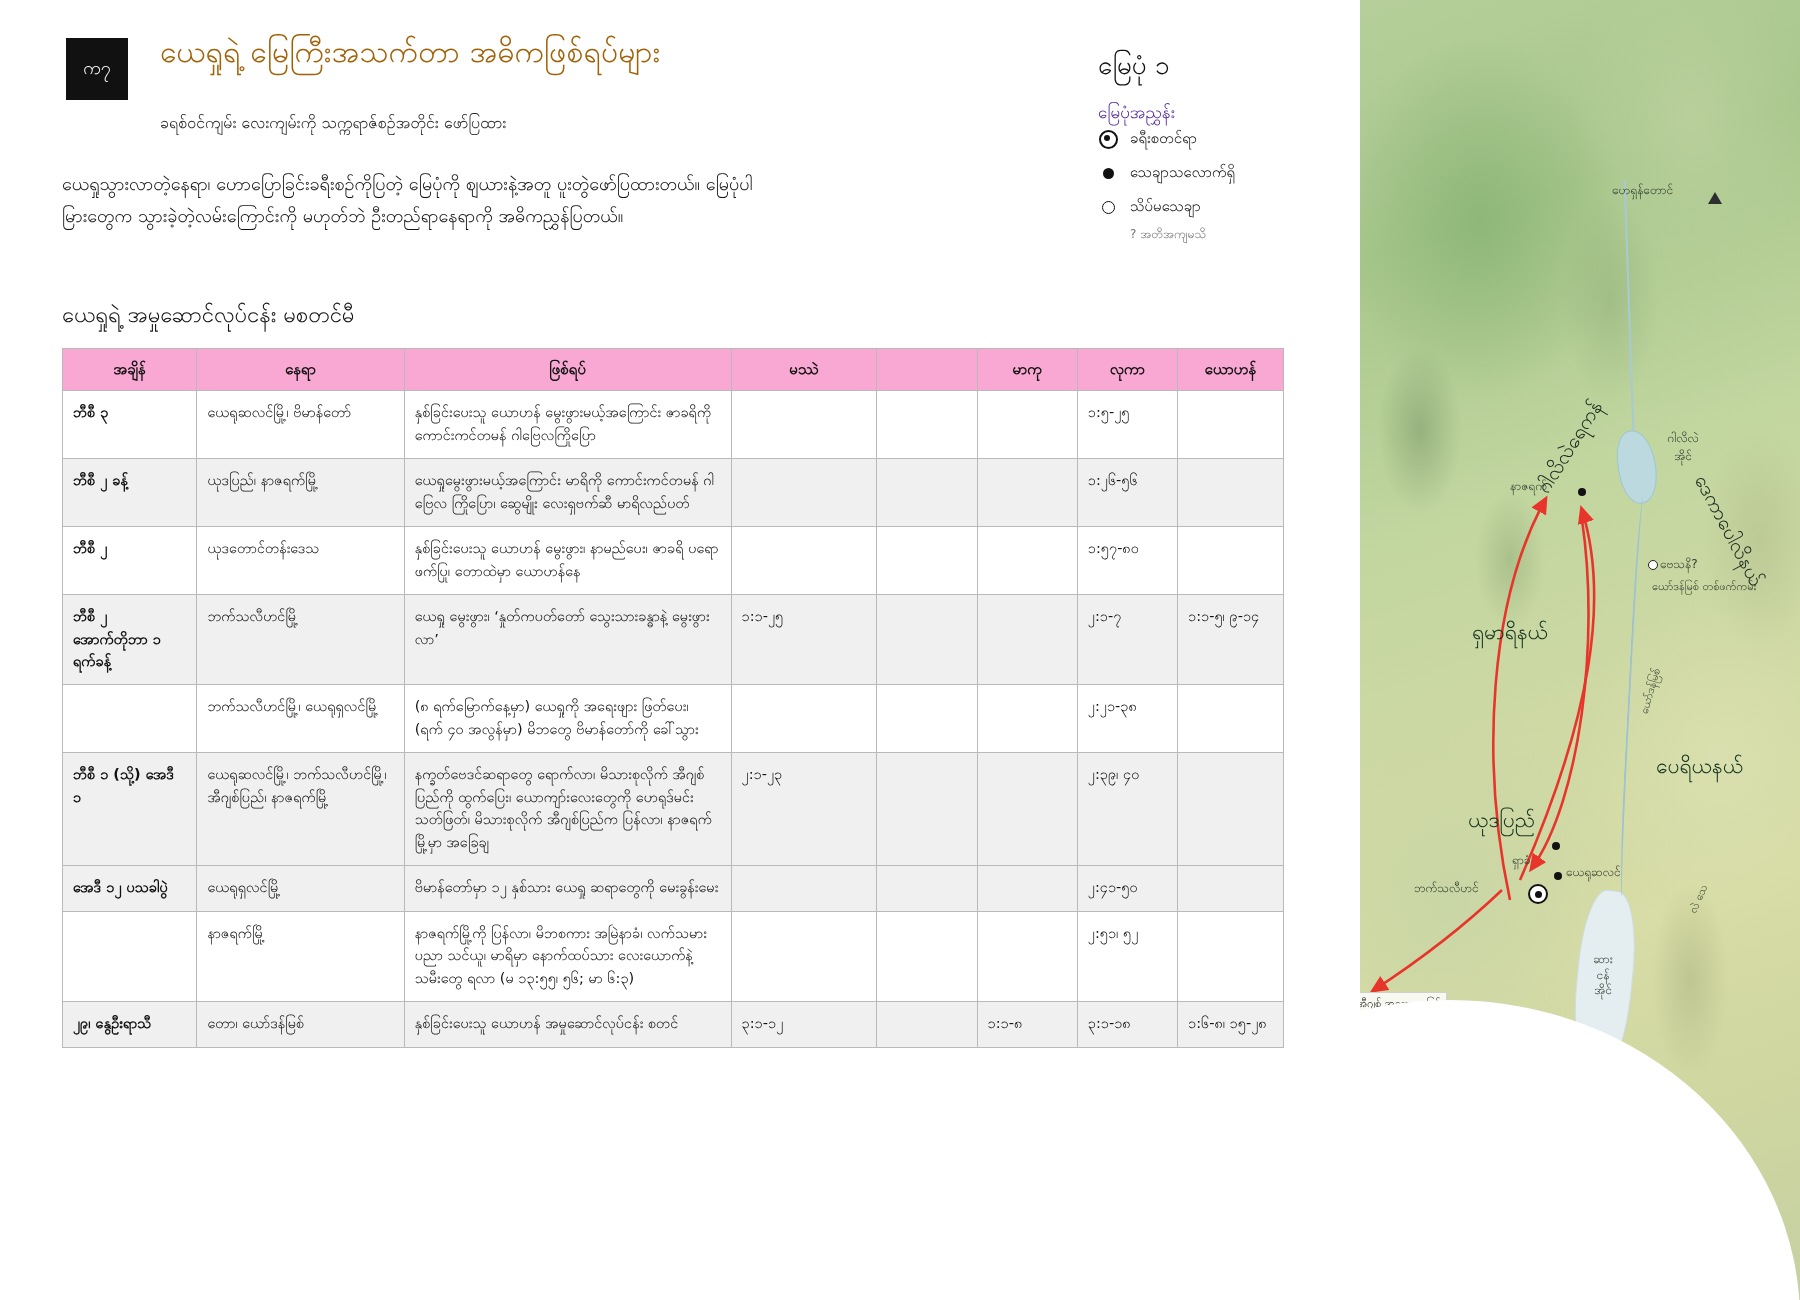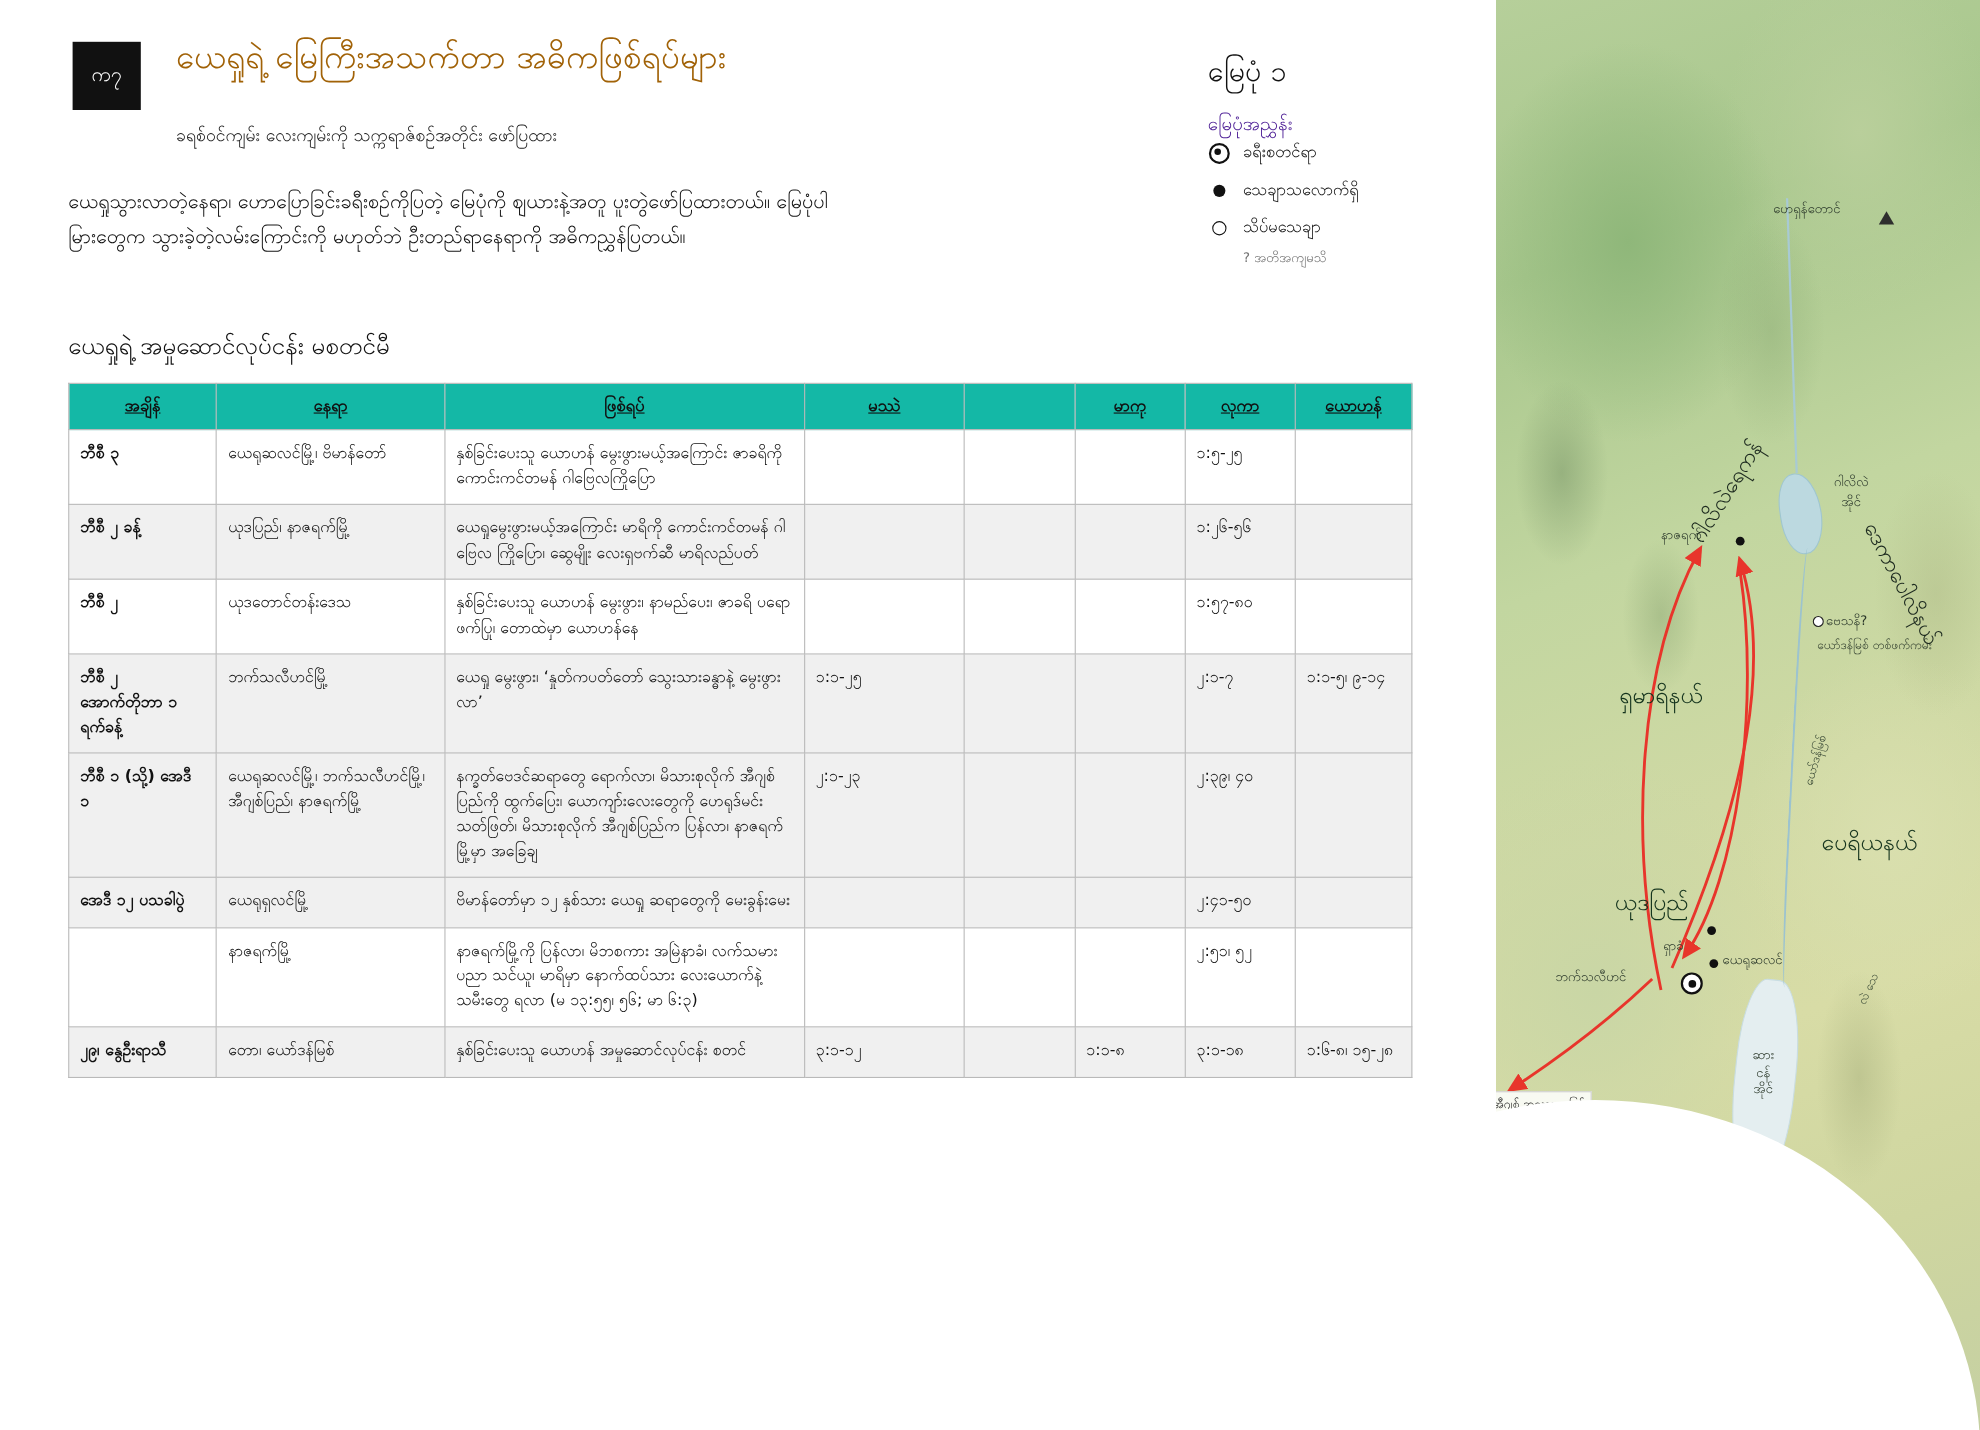--- a/index.html
+++ b/index.html
@@ -317,26 +317,25 @@
   }
   #events-table th, #events-table td {
     border: 1px solid #b9b9b9;
     vertical-align: top;
     padding: 10px 10px 12px 10px;
     font-size: 14.5px;
     line-height: 1.55;
     color: #111;
   }
   #events-table thead th {
-    background: #14b8a6;
+    background: #f9a8d4;
     font-weight: bold;
     font-size: 15px;
     padding-top: 9px;
     padding-bottom: 9px;
-    text-decoration: underline;
   }
   #events-table tbody tr.shaded td {
     background: #f0f0f0;
   }
   #events-table td.c-event { font-weight: normal; }
   #events-table td.c-time { font-weight: bold; }
   #events-table td.c-place { }
   .col-time  { width: 118px; }
   .col-place { width: 182px; }
   .col-what  { width: 287px; }
@@ -496,20 +495,30 @@
           <td class="c-place">ဘက်သလီဟင်မြို့</td>
           <td class="c-event">ယေရှု မွေးဖွား၊ ‘နှုတ်ကပတ်တော် သွေးသားခန္ဓာနဲ့ မွေးဖွားလာ’</td>
           <td>၁:၁-၂၅</td>
           <td></td>
           <td></td>
           <td>၂:၁-၇</td>
           <td>၁:၁-၅၊ ၉-၁၄</td>
         </tr>
 
 
+        <tr>
+          <td class="c-time"></td>
+          <td class="c-place">ဘက်သလီဟင်မြို့၊ ယေရုရှလင်မြို့</td>
+          <td class="c-event">(၈ ရက်မြောက်နေ့မှာ) ယေရှုကို အရေးဖျား ဖြတ်ပေး၊ (ရက် ၄၀ အလွန်မှာ) မိဘတွေ ဗိမာန်တော်ကို ခေါ်သွား</td>
+          <td></td>
+          <td></td>
+          <td></td>
+          <td>၂:၂၁-၃၈</td>
+          <td></td>
+        </tr>
 
         <tr class="shaded">
           <td class="c-time">ဘီစီ ၁ (သို့) အေဒီ ၁</td>
           <td class="c-place">ယေရုဆလင်မြို့၊ ဘက်သလီဟင်မြို့၊ အီဂျစ်ပြည်၊ နာဇရက်မြို့</td>
           <td class="c-event">နက္ခတ်ဗေဒင်ဆရာတွေ ရောက်လာ၊ မိသားစုလိုက် အီဂျစ်ပြည်ကို ထွက်ပြေး၊ ယောကျာ်းလေးတွေကို ဟေရုဒ်မင်း သတ်ဖြတ်၊ မိသားစုလိုက် အီဂျစ်ပြည်က ပြန်လာ၊ နာဇရက်မြို့မှာ အခြေချ</td>
           <td>၂:၁-၂၃</td>
           <td></td>
           <td></td>
           <td>၂:၃၉၊ ၄၀</td>
           <td></td>

